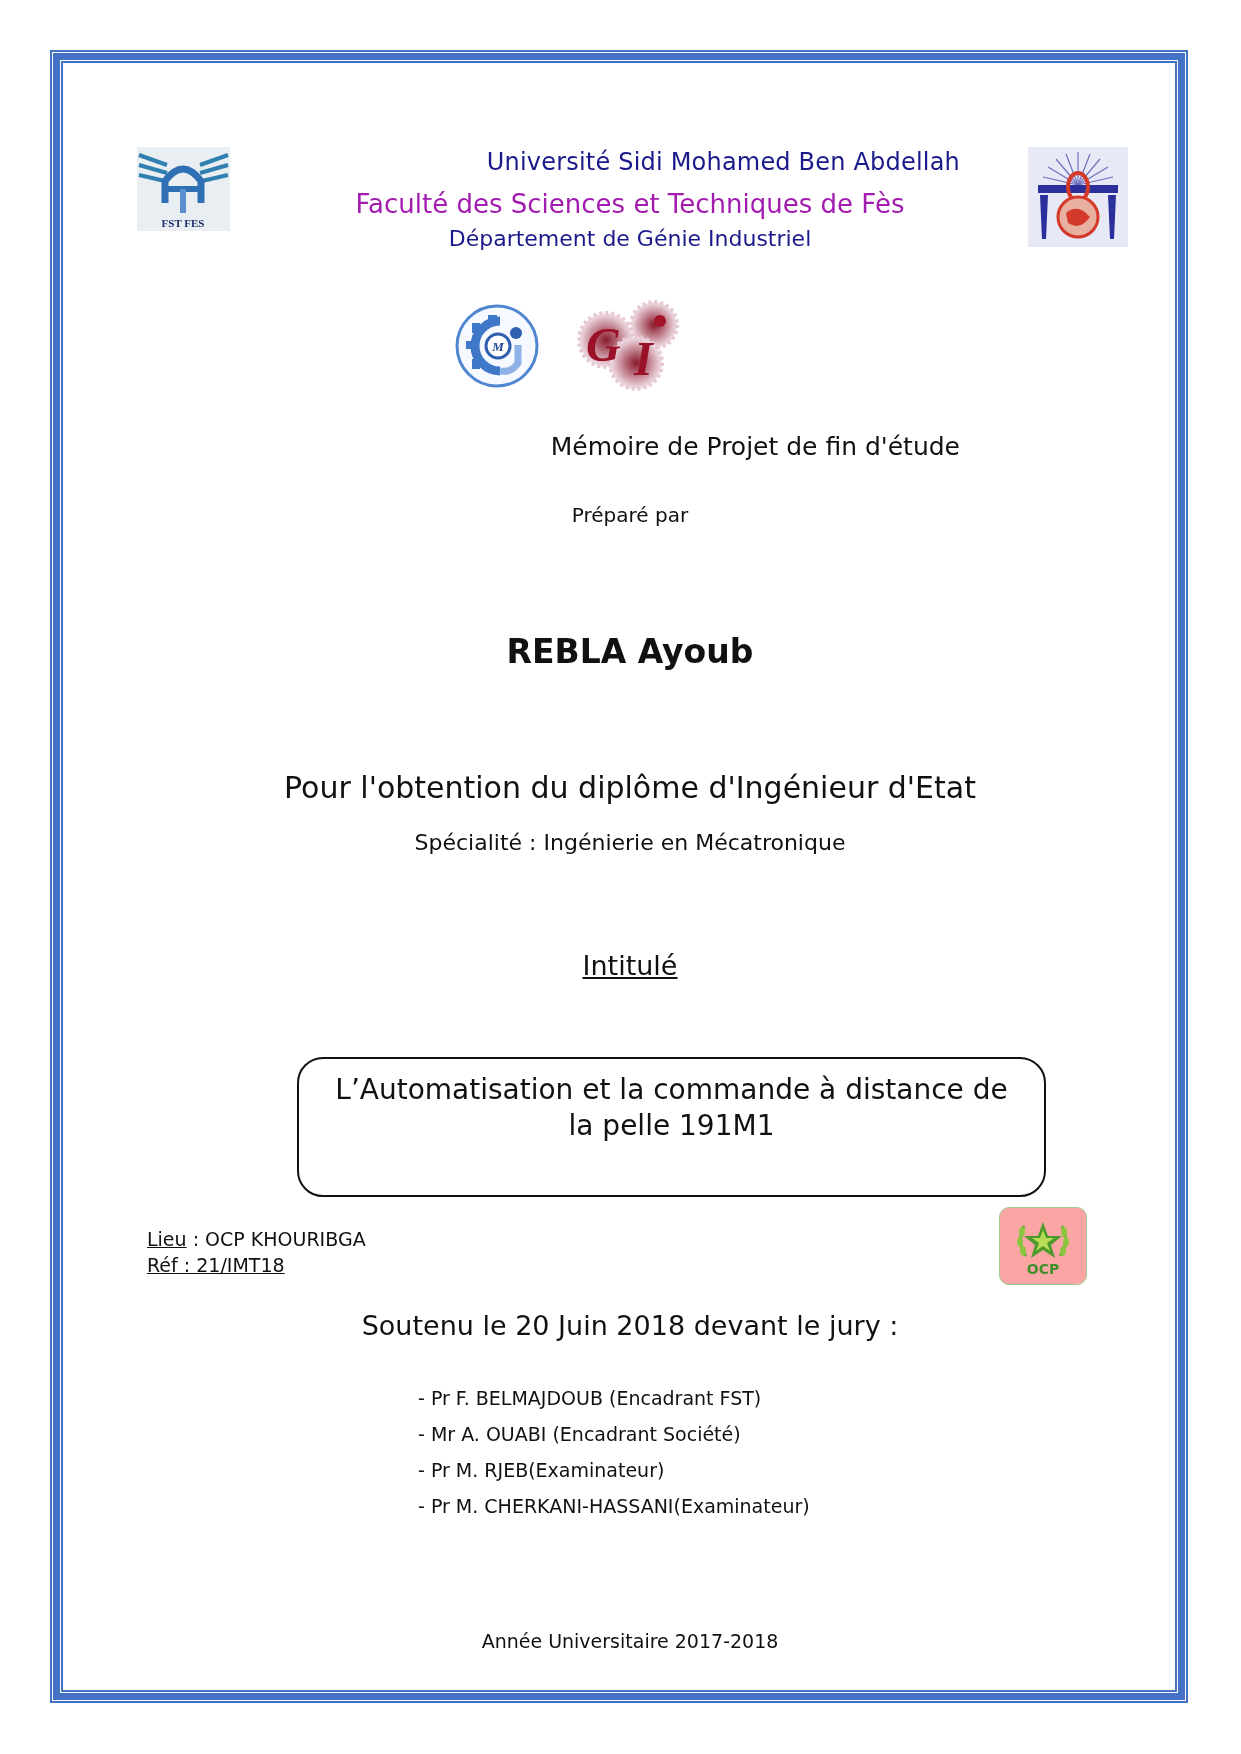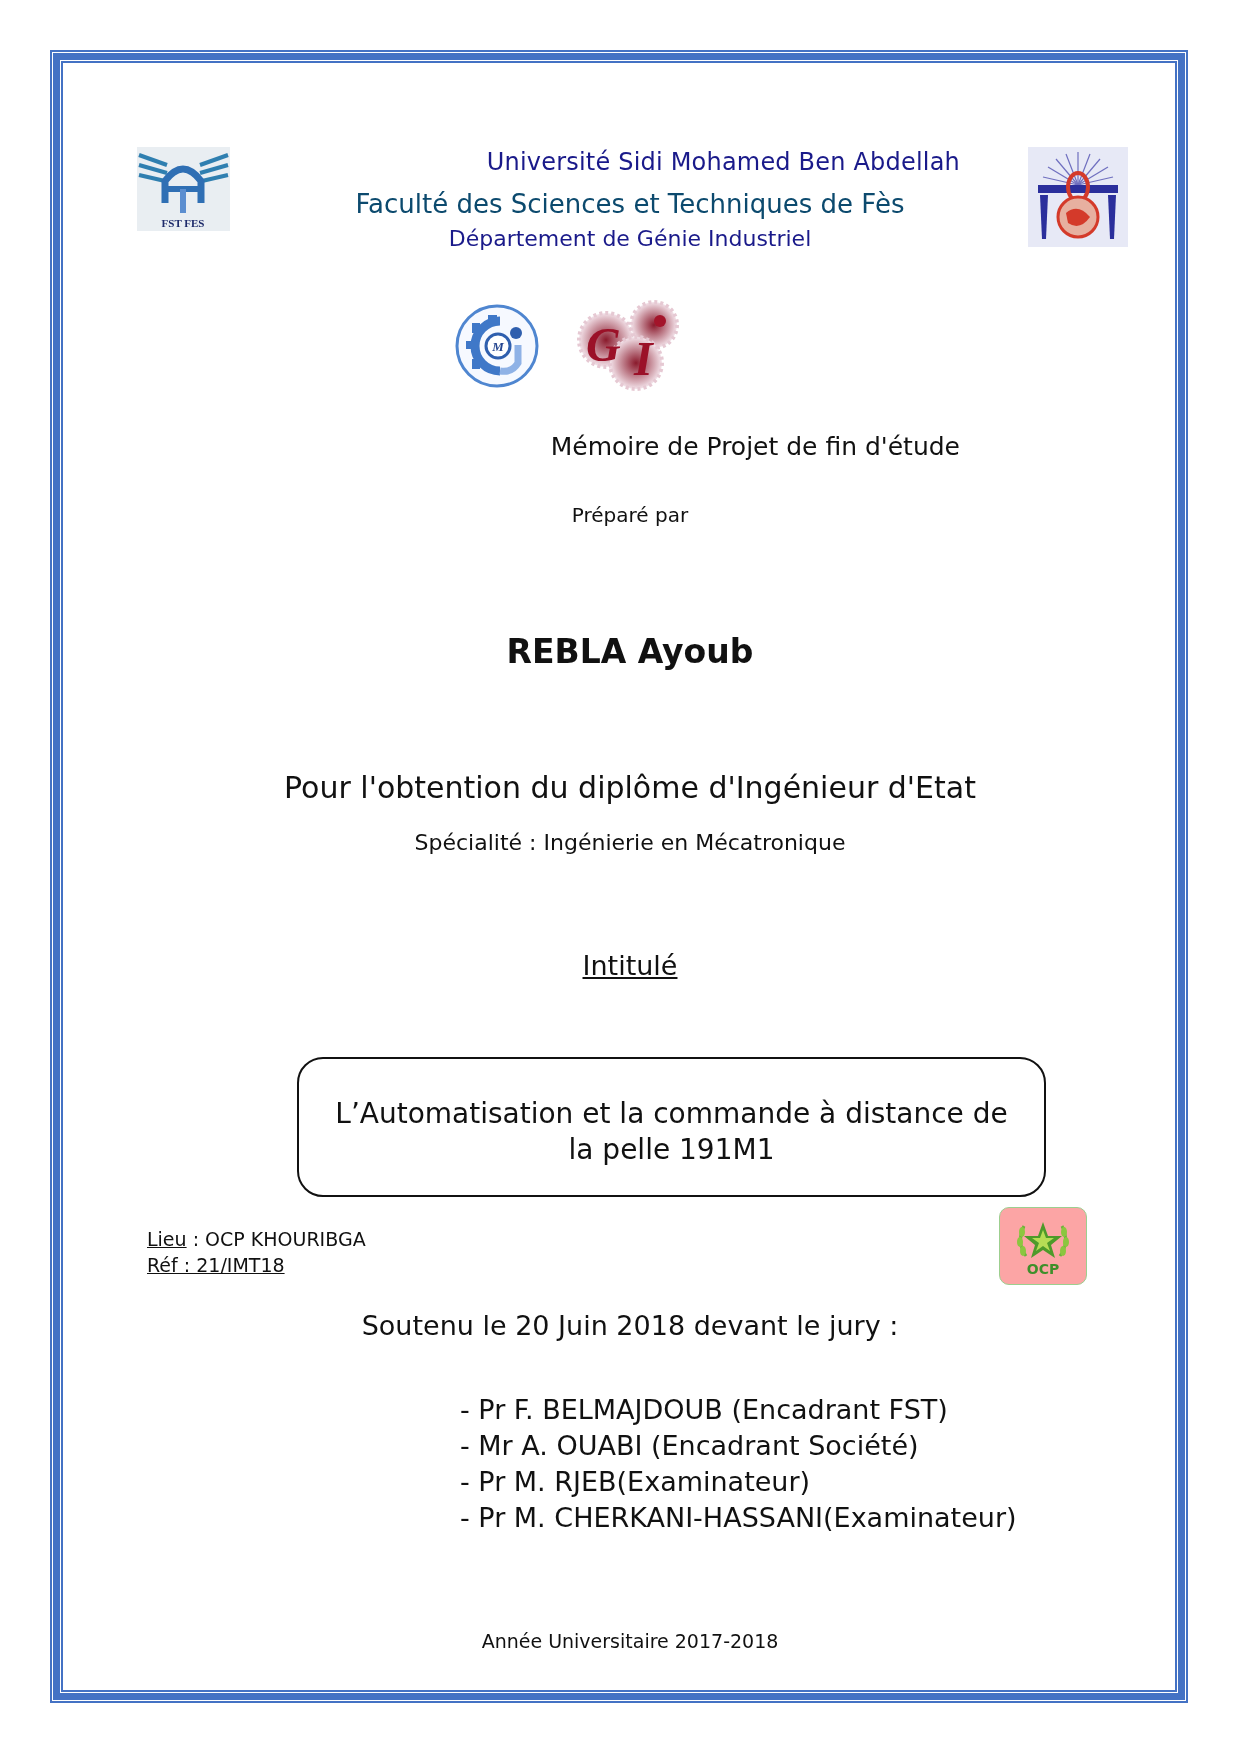--- a/index.html
+++ b/index.html
@@ -9,42 +9,42 @@
 
   
   .border-outer { left:50px; top:50px; width:1138px; height:1653px;
                   border:2px solid #4472c4; box-sizing:border-box; }
   .border-band  { left:53px; top:53px; width:1132px; height:1647px;
                   border:7px solid #4472c4; box-sizing:border-box; }
   .border-inner { left:61px; top:61px; width:1116px; height:1631px;
                   border:2px solid #4472c4; box-sizing:border-box; }
 
   .hdr1 { top:148px; left:300px; width:660px; text-align:right; font-size:24px; color:#1a1a8a; letter-spacing:0.2px; }
-  .hdr2 { top:189px; left:300px; width:660px; text-align:center; font-size:26px; color:#0c4a6e; }
+  .hdr2 { top:189px; left:300px; width:660px; text-align:center; font-size:26px; color:#a21caf; }
   .hdr3 { top:226px; left:300px; width:660px; text-align:center; font-size:22px; color:#1a1a8a; }
 
   .memoire { top:432px; left:300px; width:660px; text-align:right; font-size:25px; }
   .prepare { top:503px; left:300px; width:660px; text-align:center; font-size:20px; }
   .author  { top:632px; left:300px; width:660px; text-align:center; font-size:33px; font-weight:bold; }
   .diplome { top:770px; left:200px; width:860px; text-align:center; font-size:30px; }
   .special { top:830px; left:300px; width:660px; text-align:center; font-size:22px; }
   .intitule{ top:950px; left:300px; width:660px; text-align:center; font-size:27px; text-decoration:underline; }
 
   .title-box { left:297px; top:1057px; width:749px; height:140px; border:2px solid #111;
                border-radius:26px; box-sizing:border-box; }
-  .title-text { left:310px; top:1072px; width:723px; text-align:center; font-size:28px; line-height:36px;margin-top:24px; }
+  .title-text { left:310px; top:1072px; width:723px; text-align:center; font-size:28px; line-height:36px; }
 
   .lieu { left:147px; top:1226px; font-size:19px; line-height:26px; }
   .u { text-decoration:underline; }
 
   .ocp-logo { left:999px; top:1207px; width:88px; height:78px; border:1px solid #9ccf8f;
               border-radius:10px; box-sizing:border-box; background:#fca5a5; }
 
   .soutenu { top:1310px; left:300px; width:660px; text-align:center; font-size:27px; }
-  .jury { left:460px; top:1380px; font-size:27px; line-height:36px;margin-top:12px; }
+  .jury { left:418px; top:1380px; font-size:19px; line-height:36px; }
   .annee { top:1630px; left:300px; width:660px; text-align:center; font-size:19px; }
 
   .logo { position:absolute;border-radius:19px; }
 </style>
 </head>
 <body>
 
 <div class="abs border-outer"></div>
 <div class="abs border-band"></div>
 <div class="abs border-inner"></div>

